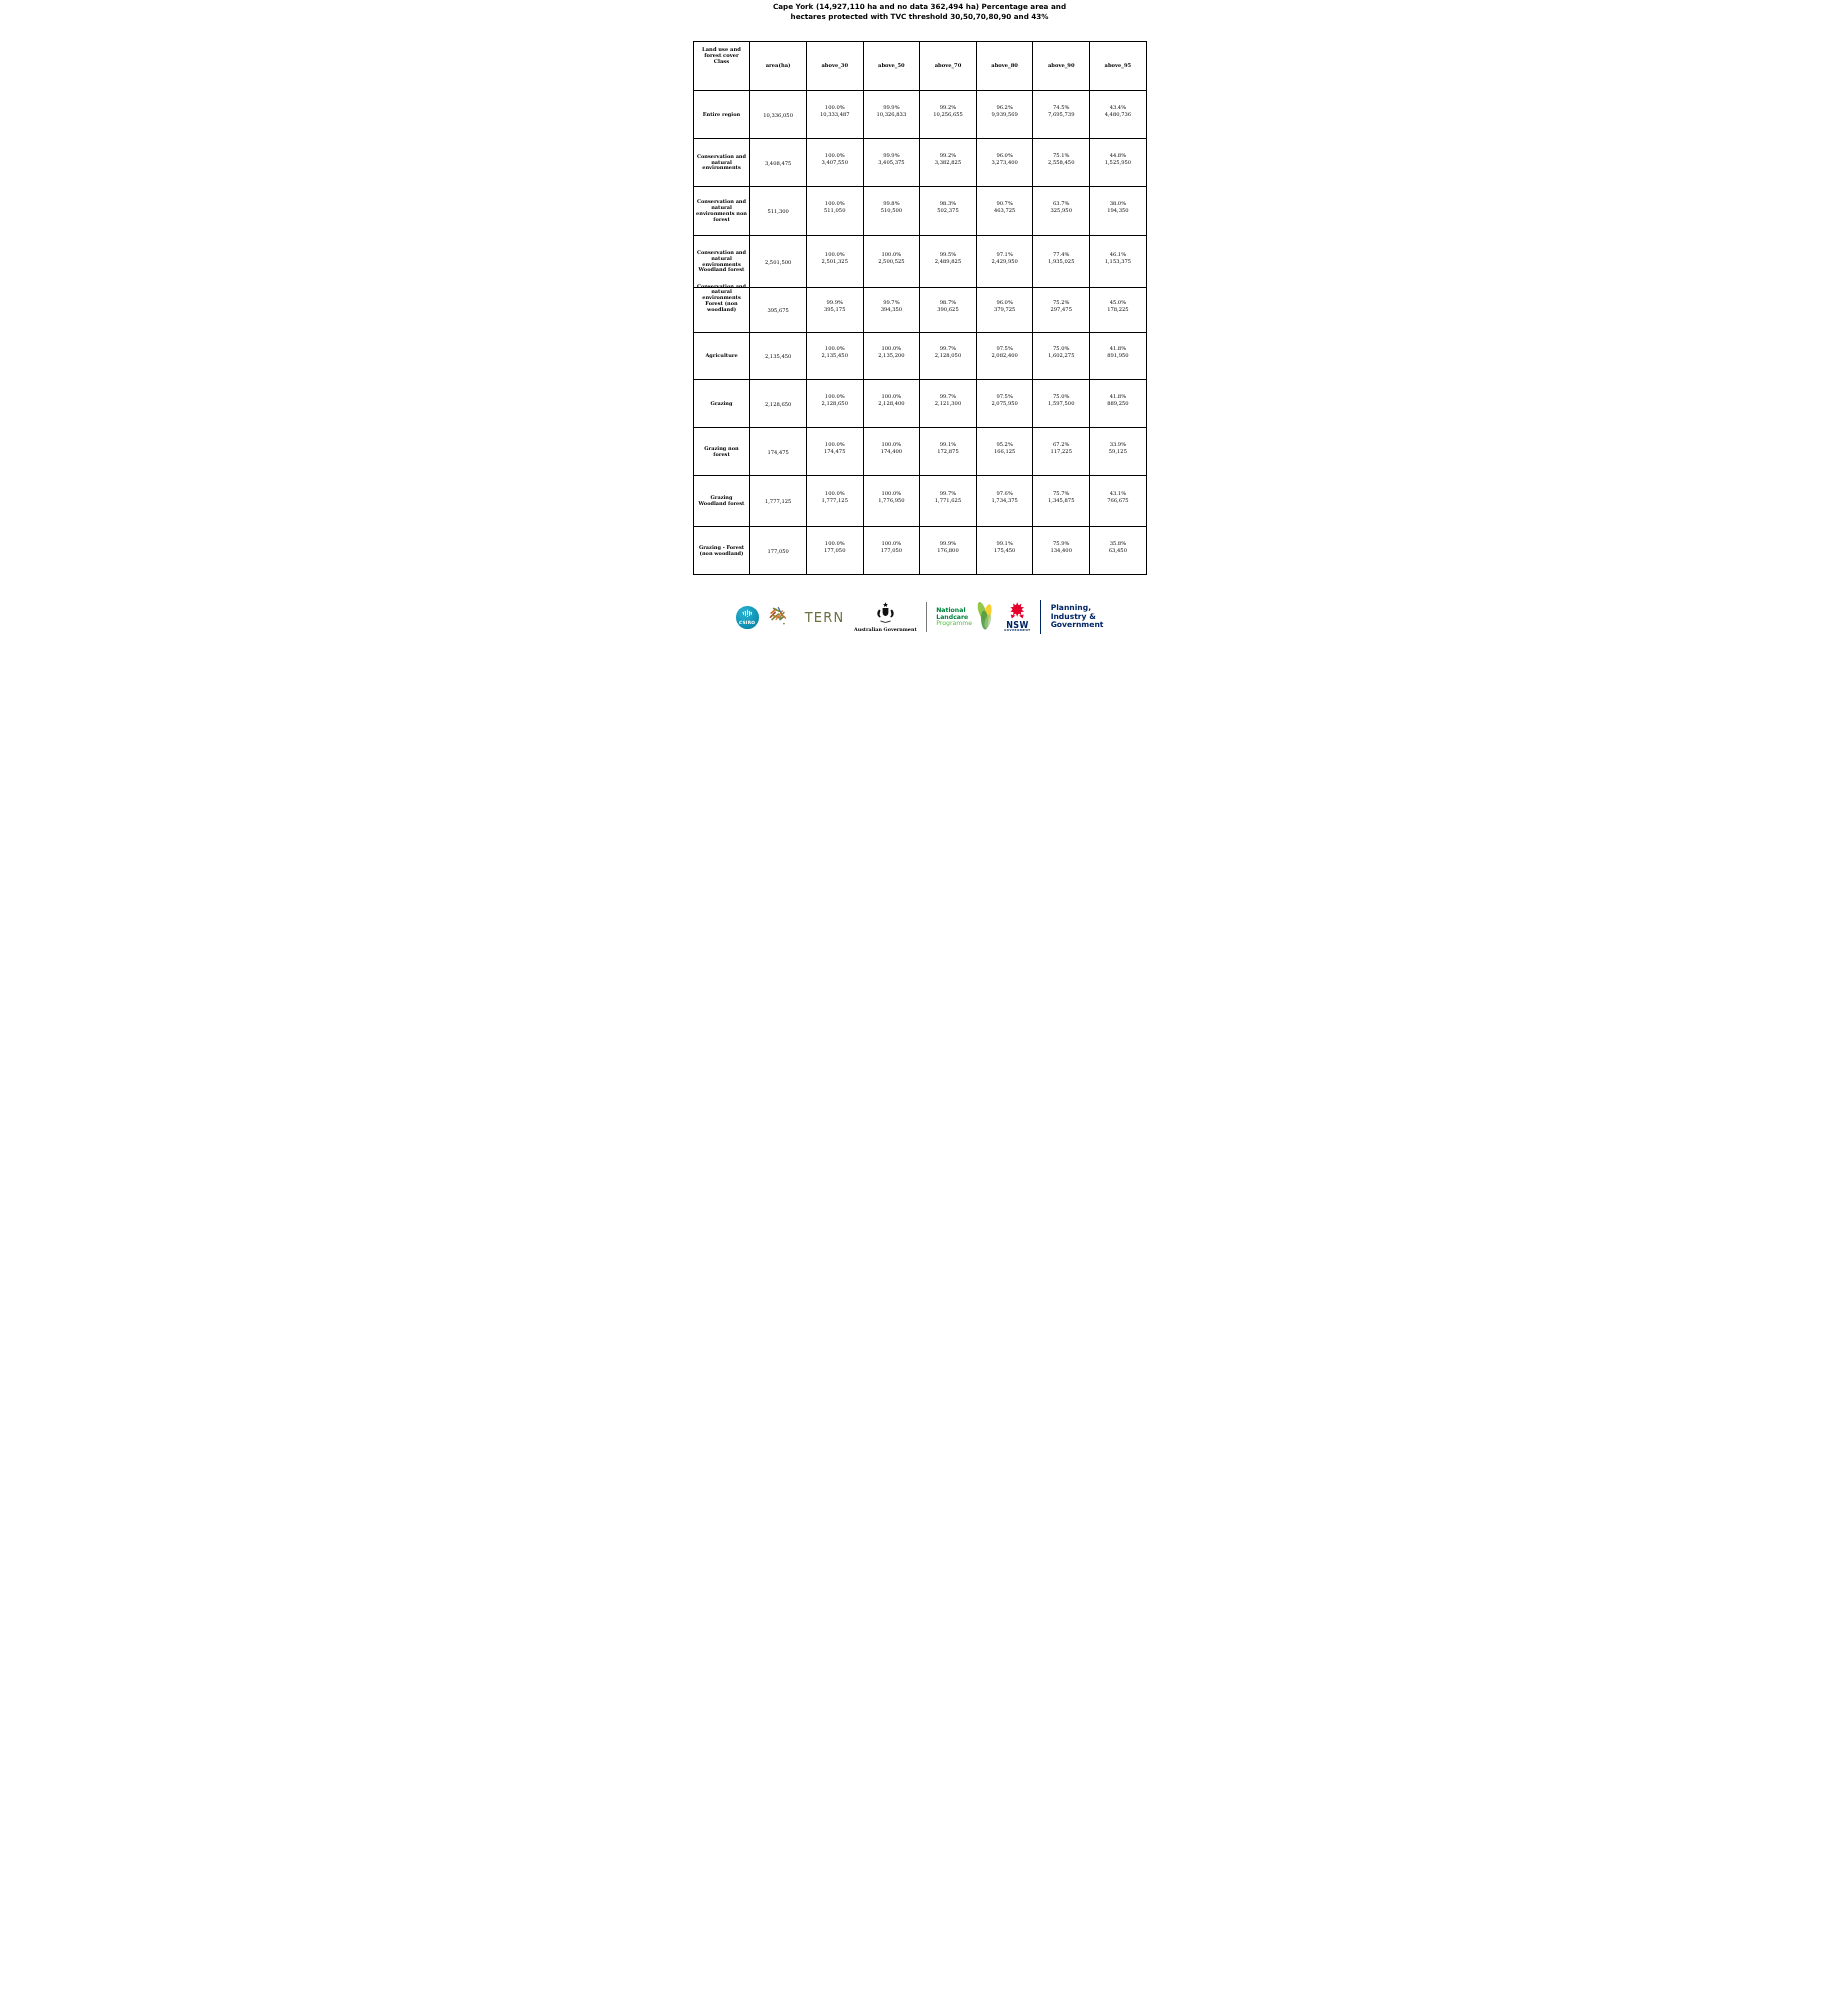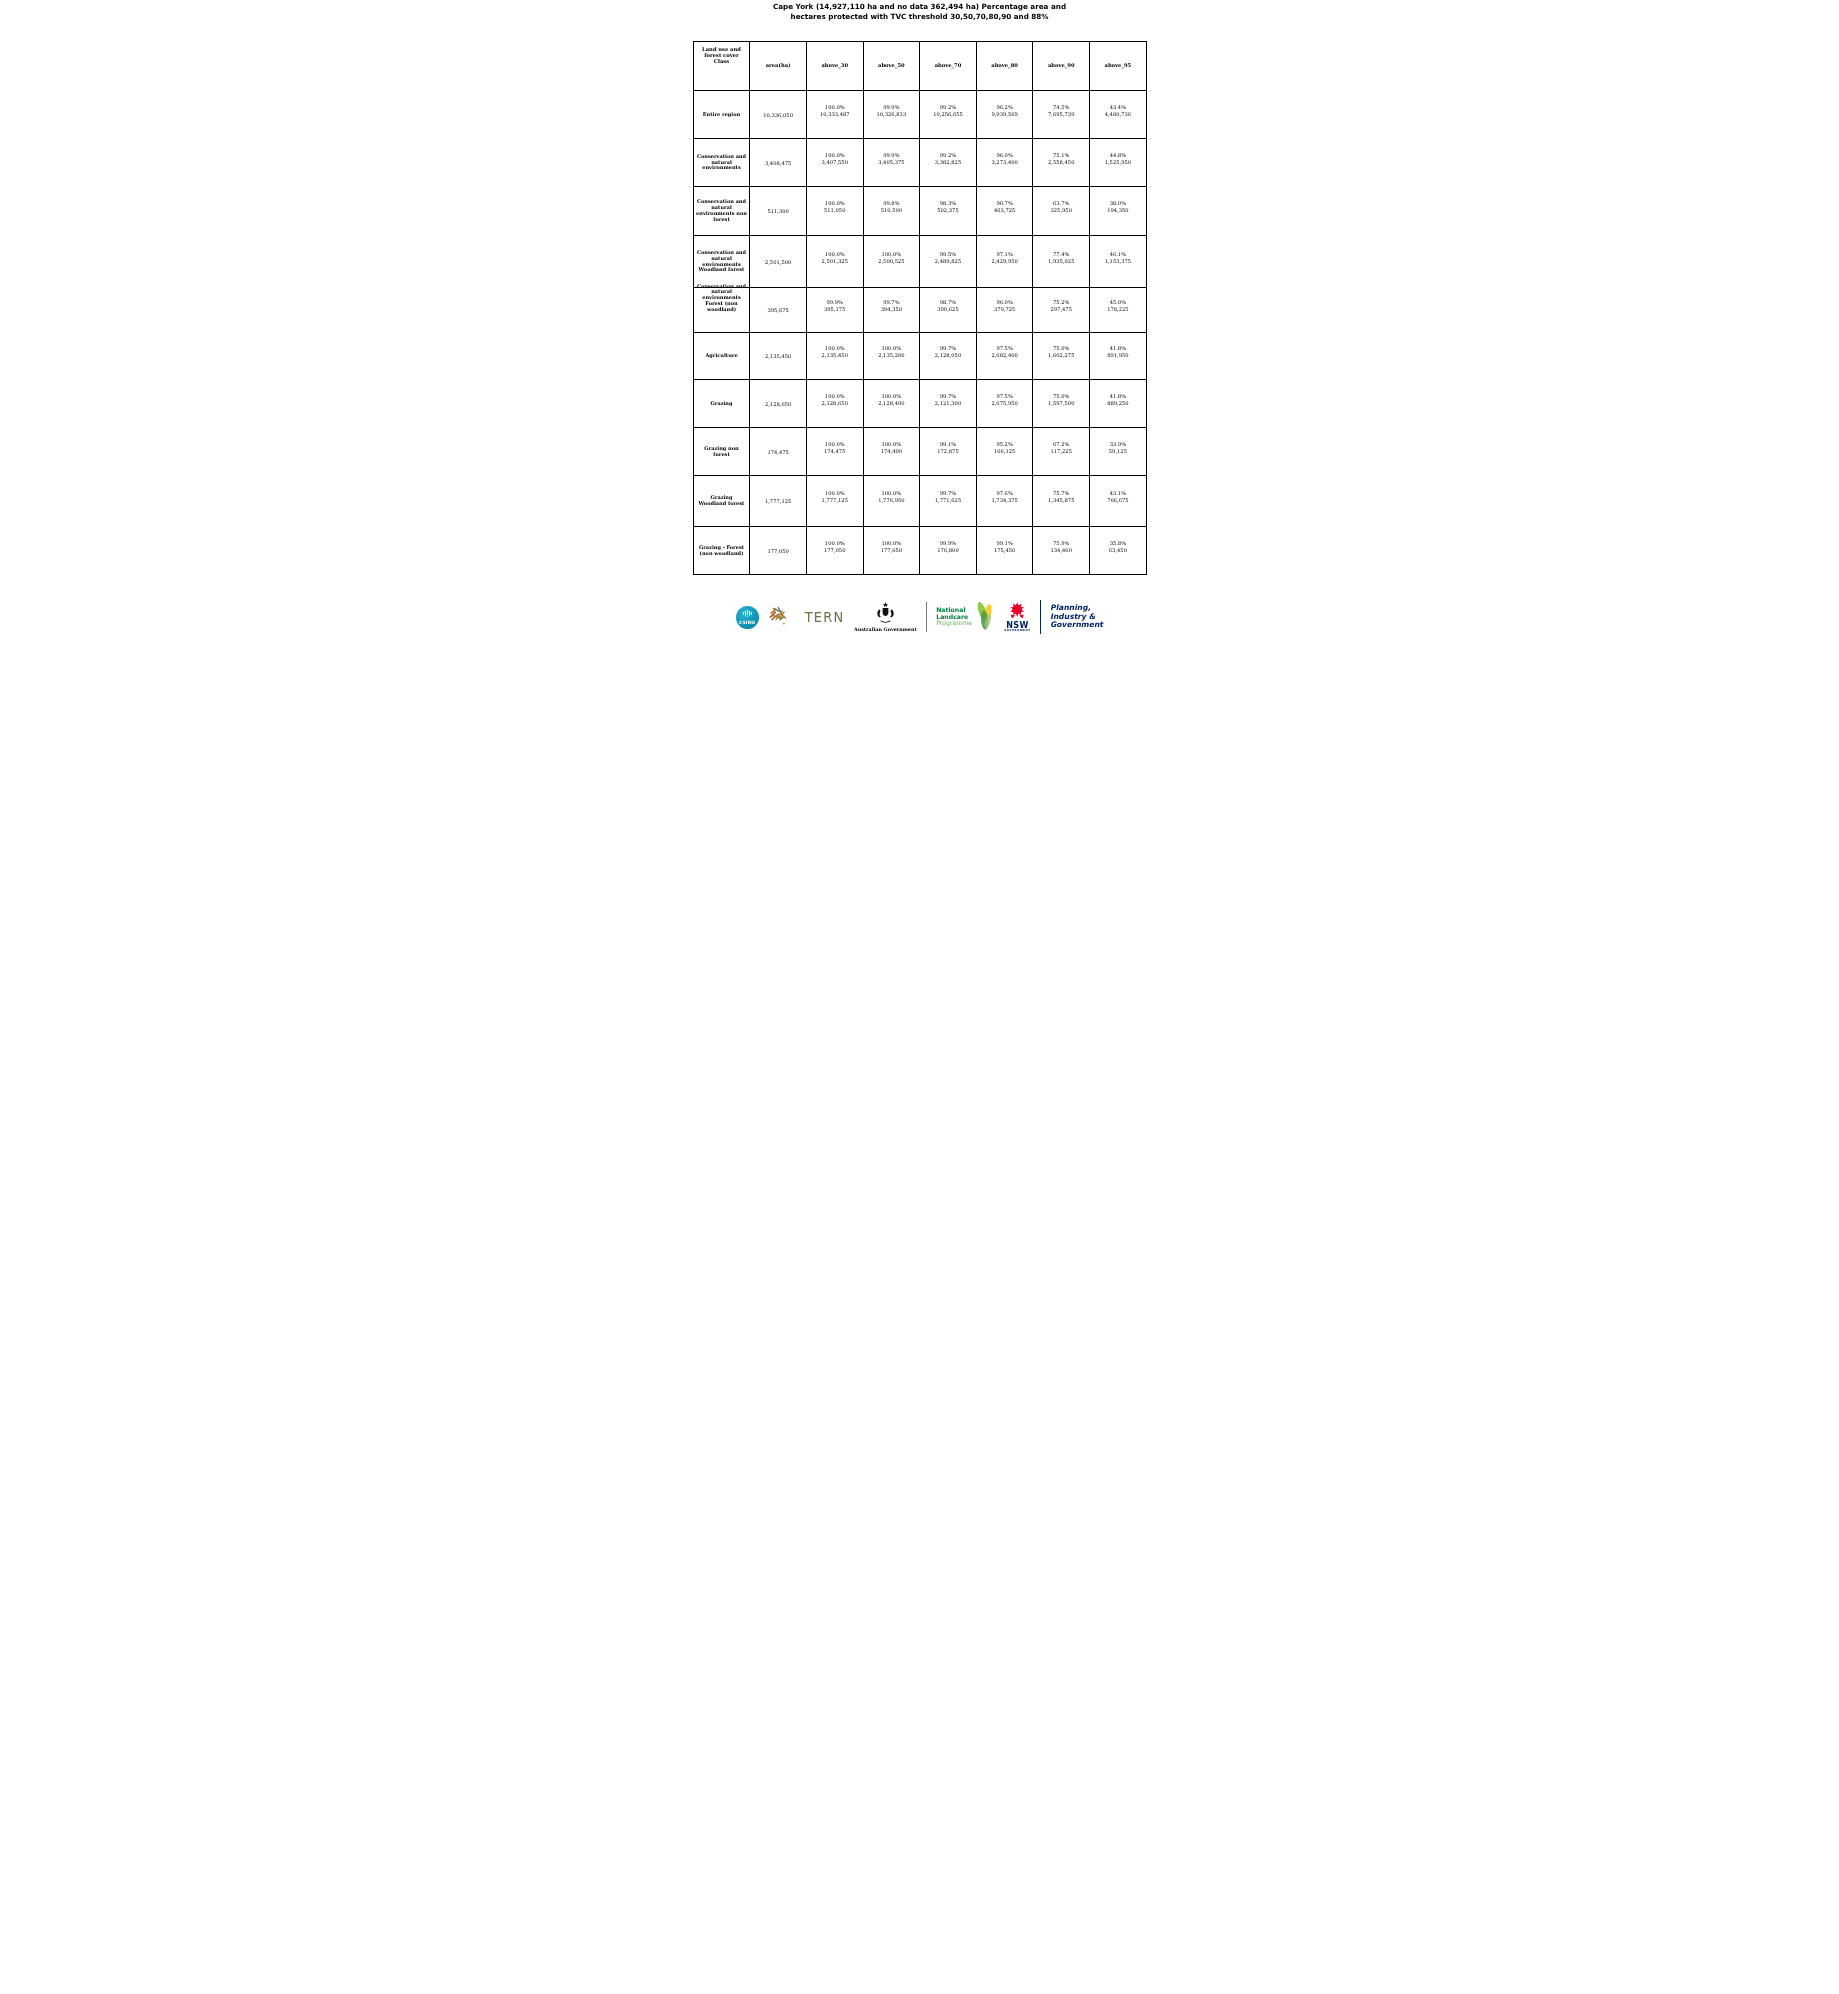--- a/index.html
+++ b/index.html
@@ -44,30 +44,30 @@
   .ausgov{display:flex;flex-direction:column;align-items:center;gap:0.4px;}
   .ausgov-label{font-family:"DejaVu Serif",serif;font-weight:bold;font-size:4.8px;white-space:nowrap;}
   .vdiv1{width:0.4px;height:30px;background:#777;flex:0 0 auto;}
   .landcare{display:flex;align-items:center;gap:2.4px;}
   .lc-text{text-align:left;line-height:6.8px;font-weight:bold;font-size:6.2px;}
   .lc-g1{color:#00843D;} .lc-g2{color:#5BB947;font-weight:normal;}
   .nsw{display:flex;flex-direction:column;align-items:center;line-height:1;}
   .nsw-label{color:#002664;font-weight:bold;font-size:8px;letter-spacing:0.4px;margin-top:0.8px;}
   .nsw-sub{color:#002664;font-weight:bold;font-size:2.6px;letter-spacing:0.6px;margin-top:0.8px;}
   .vdiv2{width:0.8px;height:34px;background:#002664;flex:0 0 auto;}
-  .planning{text-align:left;color:#002664;font-weight:bold;font-size:7.6px;line-height:8.6px;font-style:italic;}
+  .planning{text-align:left;color:#002664;font-weight:bold;font-size:7.6px;line-height:8.6px;}
 </style>
 </head>
 <body>
 
 <div class="page">
 
   <div class="title">
     <div>Cape York (14,927,110 ha and no data 362,494 ha) Percentage area and</div>
-    <div>hectares protected with TVC threshold 30,50,70,80,90 and 88%</div>
+    <div>hectares protected with TVC threshold 30,50,70,80,90 and 43%</div>
   </div>
 
   <table class="cov">
     <colgroup>
       <col>
         <col>
         <col>
         <col>
         <col>
         <col>

